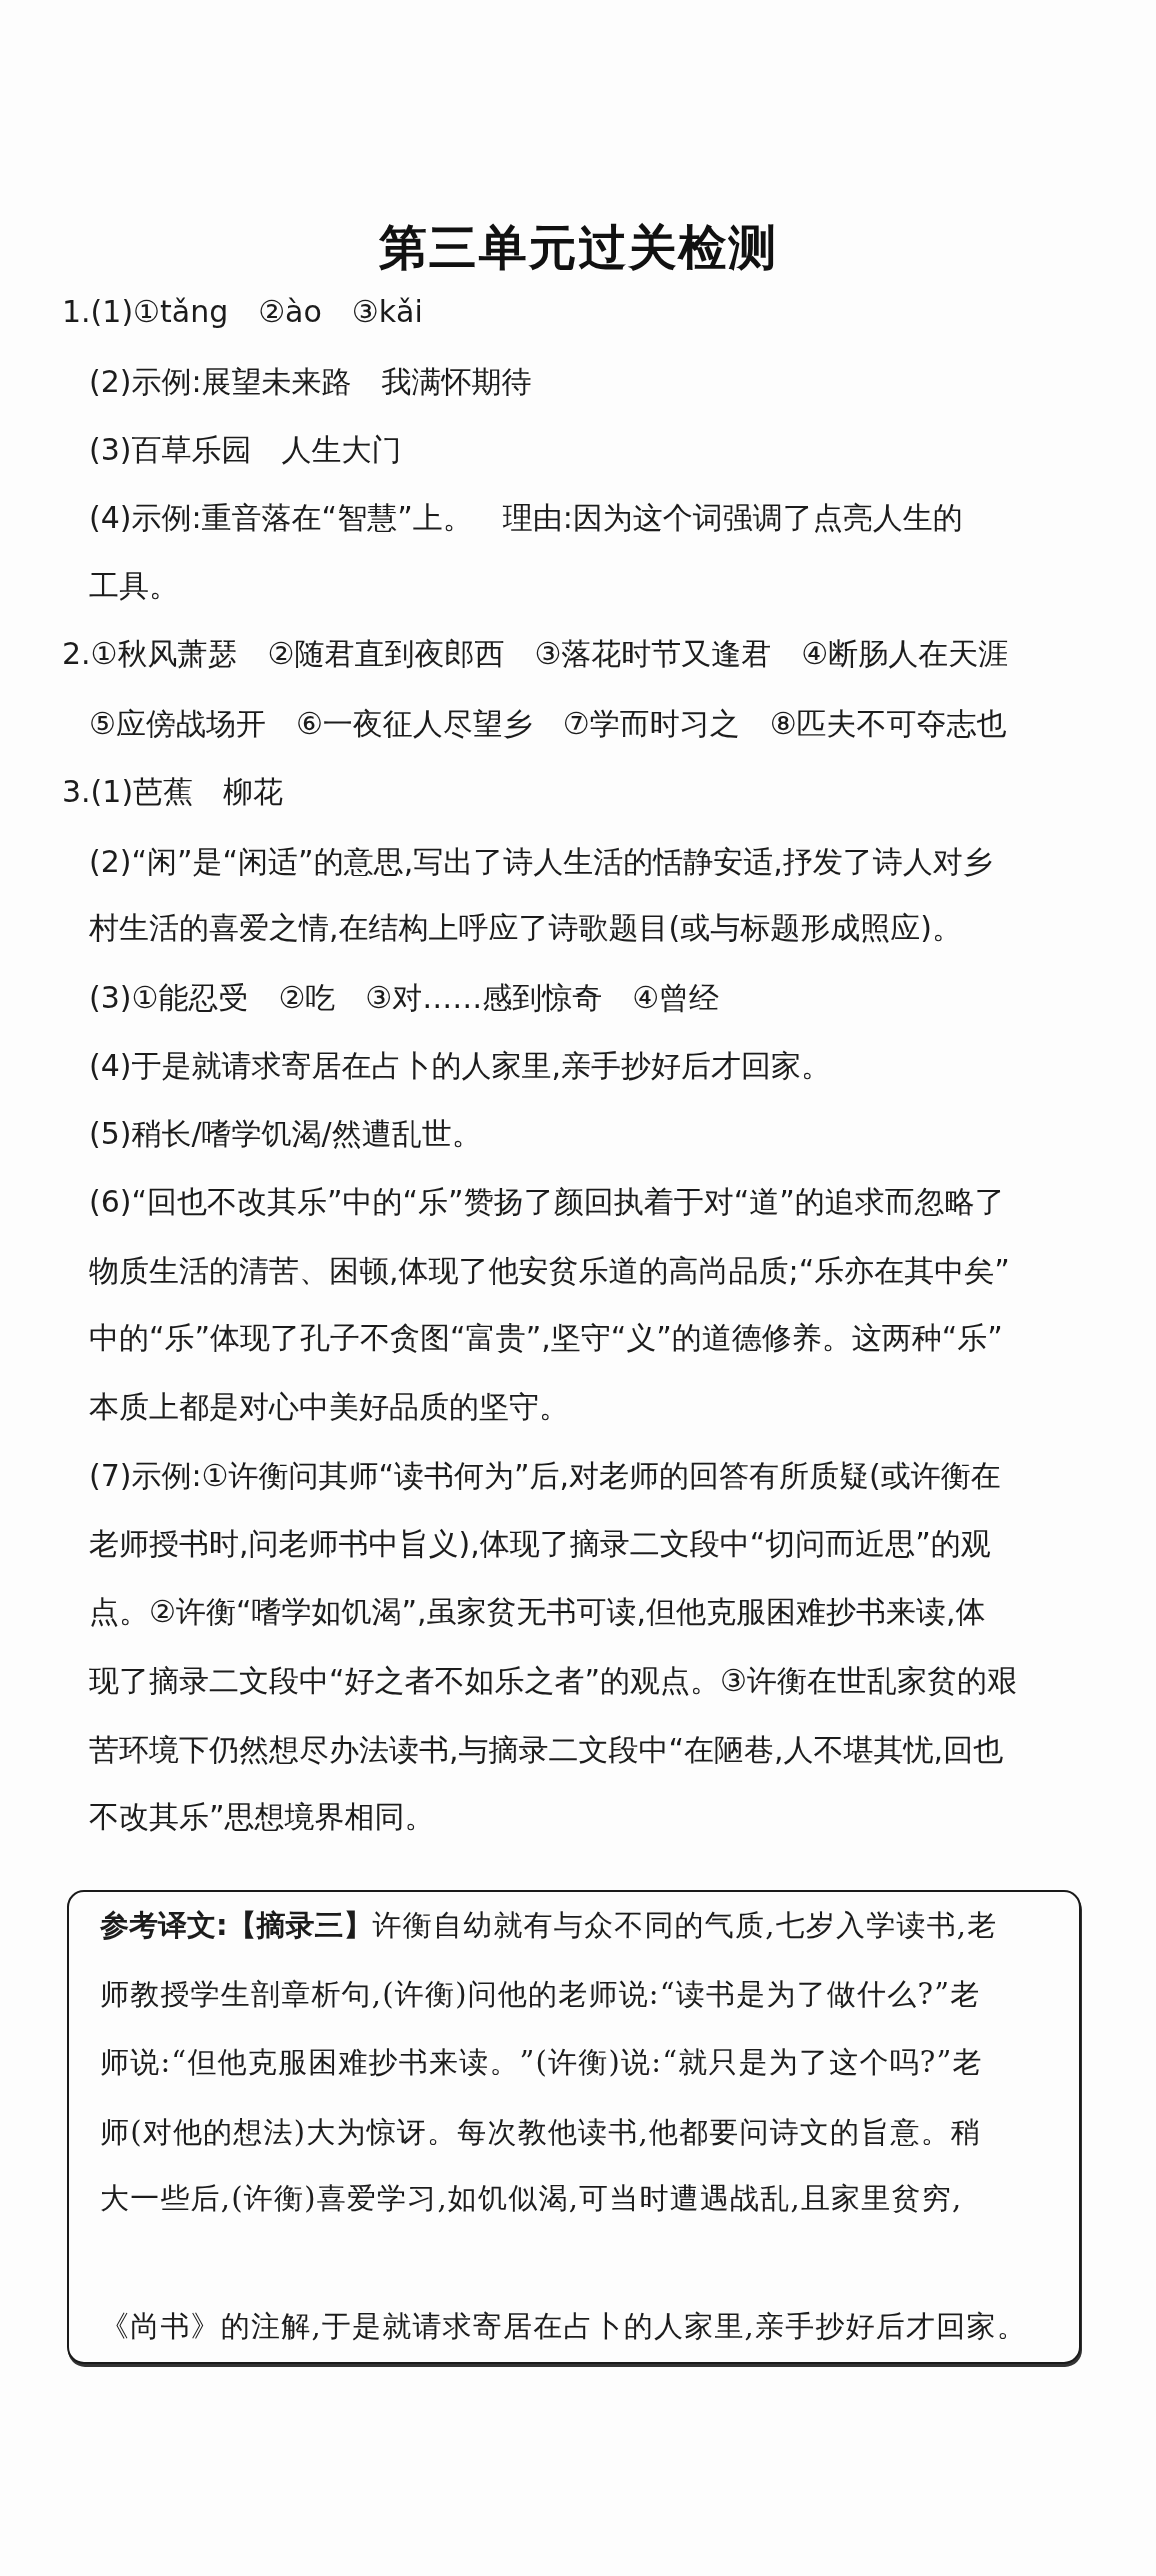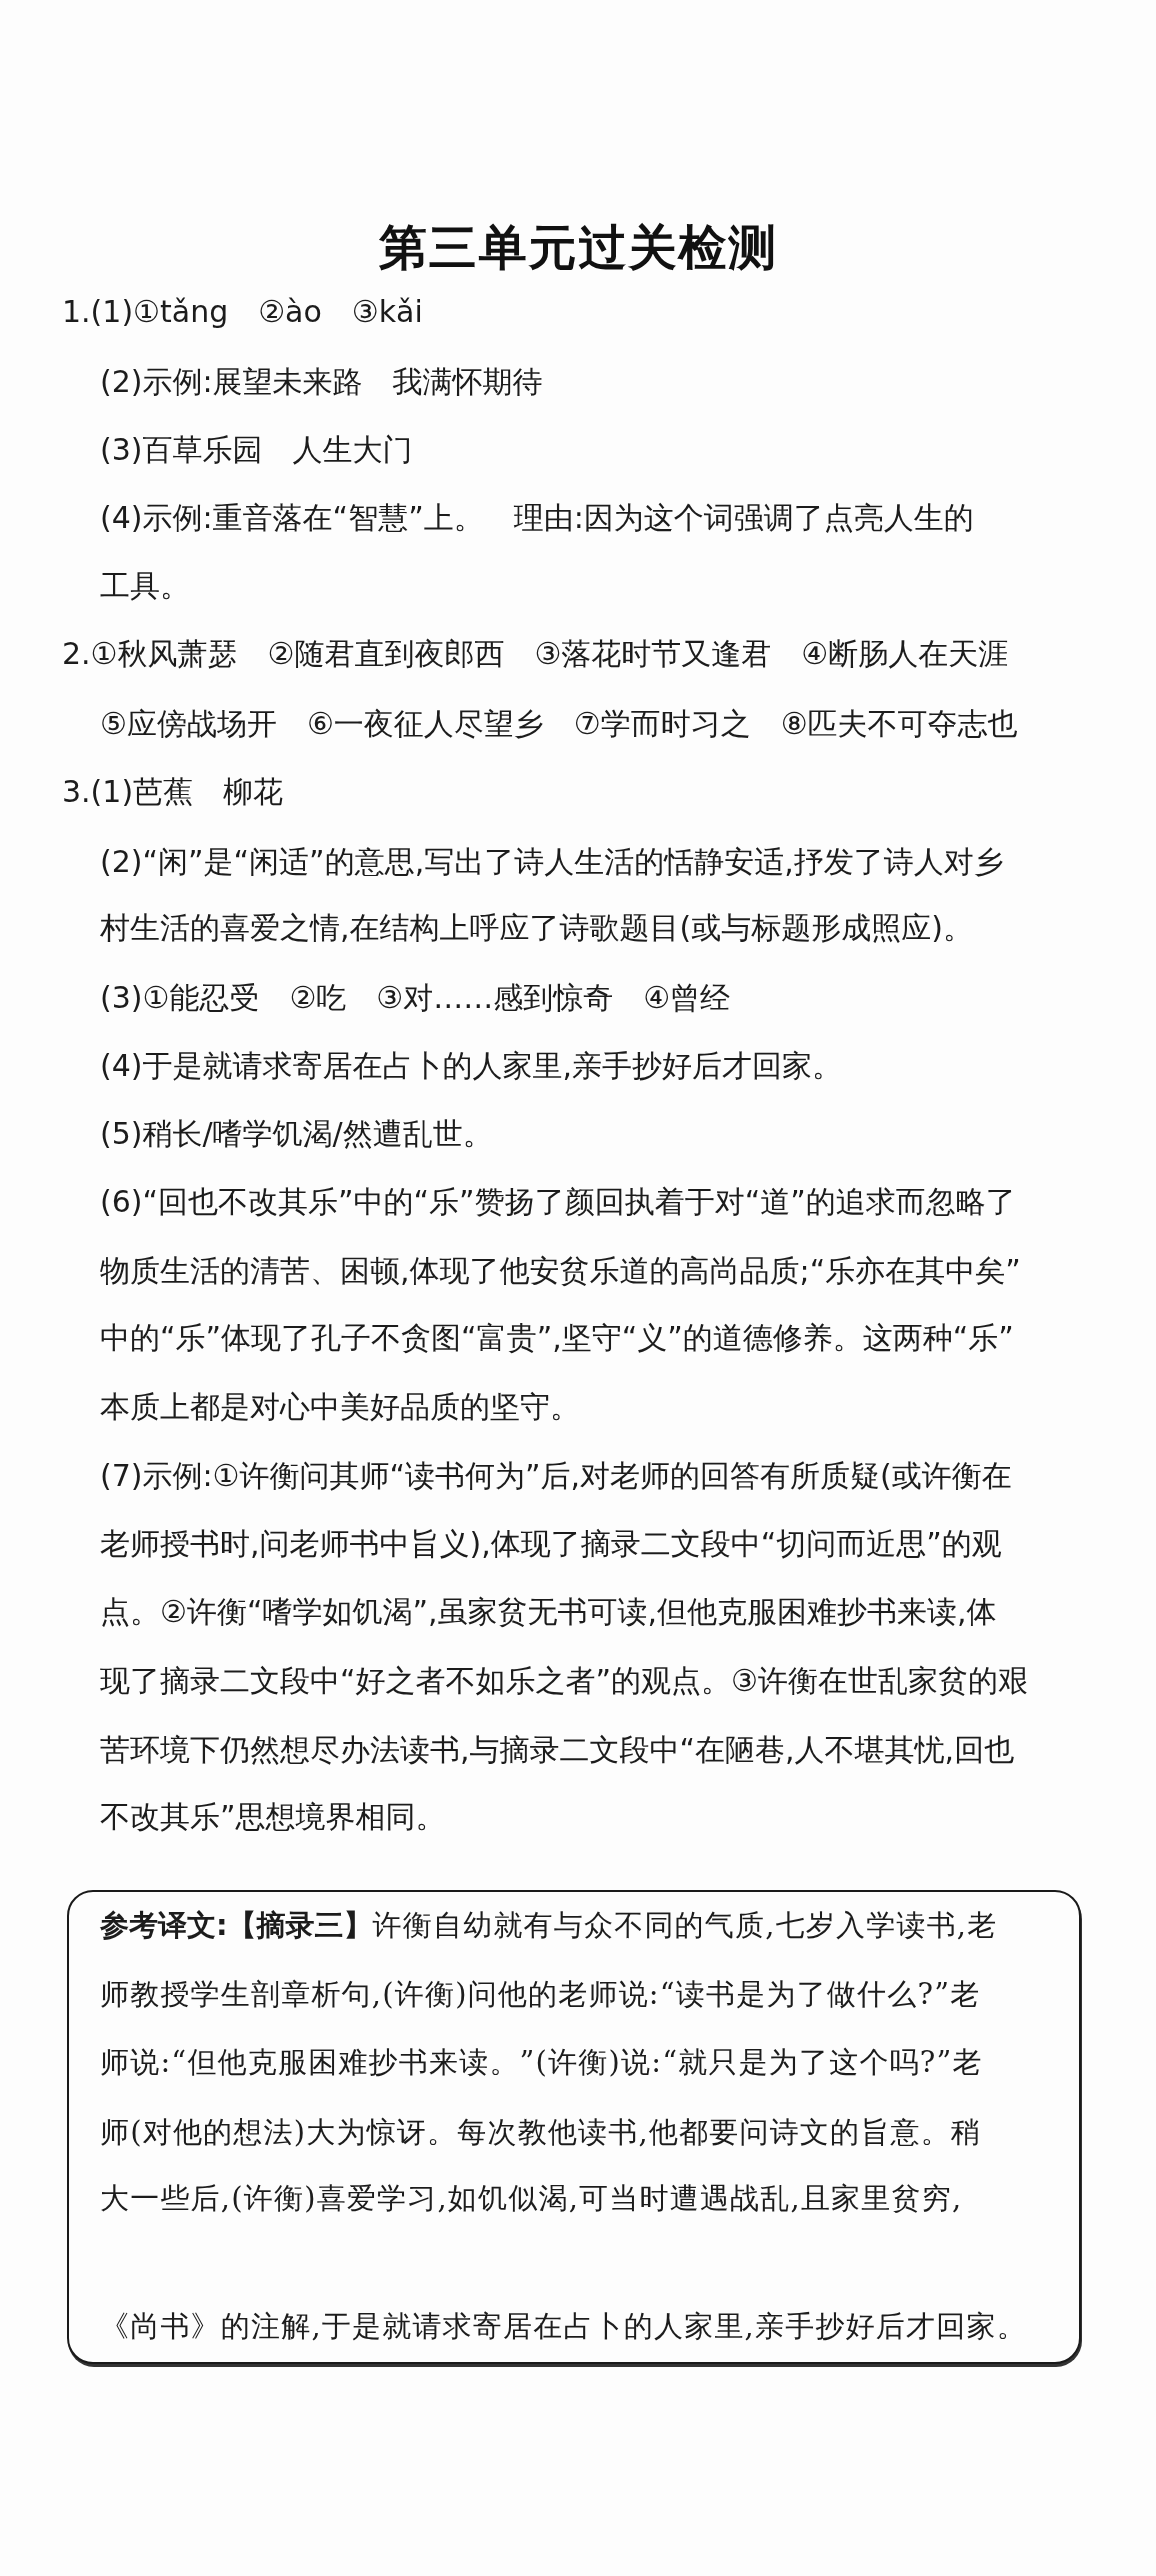--- a/index.html
+++ b/index.html
@@ -2,23 +2,23 @@
 <html><head>
 <meta charset="utf-8">
 <style>
   html, body { margin:0; padding:0; }
   body { width:1157px; height:2576px; background:#fdfdfd; position:relative; overflow:hidden;
          font-family:"DejaVu Sans", sans-serif; color:#1a1a1a; }
   .title { position:absolute; top:183px; left:0; width:1157px; text-align:center;
            font-size:48px; font-weight:bold; letter-spacing:1.9px; color:#111;margin-top:33px; }
   .line { position:absolute; font-size:30px; line-height:39px; white-space:nowrap; color:#1c1c1c; }
   .l0 { left:62px; }
-  .l1 { left:100px; }
+  .l1 { left:89px; }
   .box { position:absolute; left:67px; top:1890px; width:1010px; height:470px;
-         border:2.9px solid #1a1a1a; border-radius:26px; box-shadow:1px 2.9px 0 #333; background:#fdfdfd; }
+         border:2.9px solid #1a1a1a; border-radius:17px; box-shadow:1px 2.9px 0 #333; background:#fdfdfd; }
   .bline { position:absolute; left:31px; font-size:29px; line-height:39px; white-space:nowrap;
            font-family:"DejaVu Serif", serif; color:#1c1c1c; letter-spacing:1.2px; }
   .blabel { font-weight:bold; font-family:"DejaVu Sans", sans-serif; letter-spacing:0; }
 </style>
 </head>
 <body>
 
 <div class="title">第三单元过关检测</div>
 
 <div>

